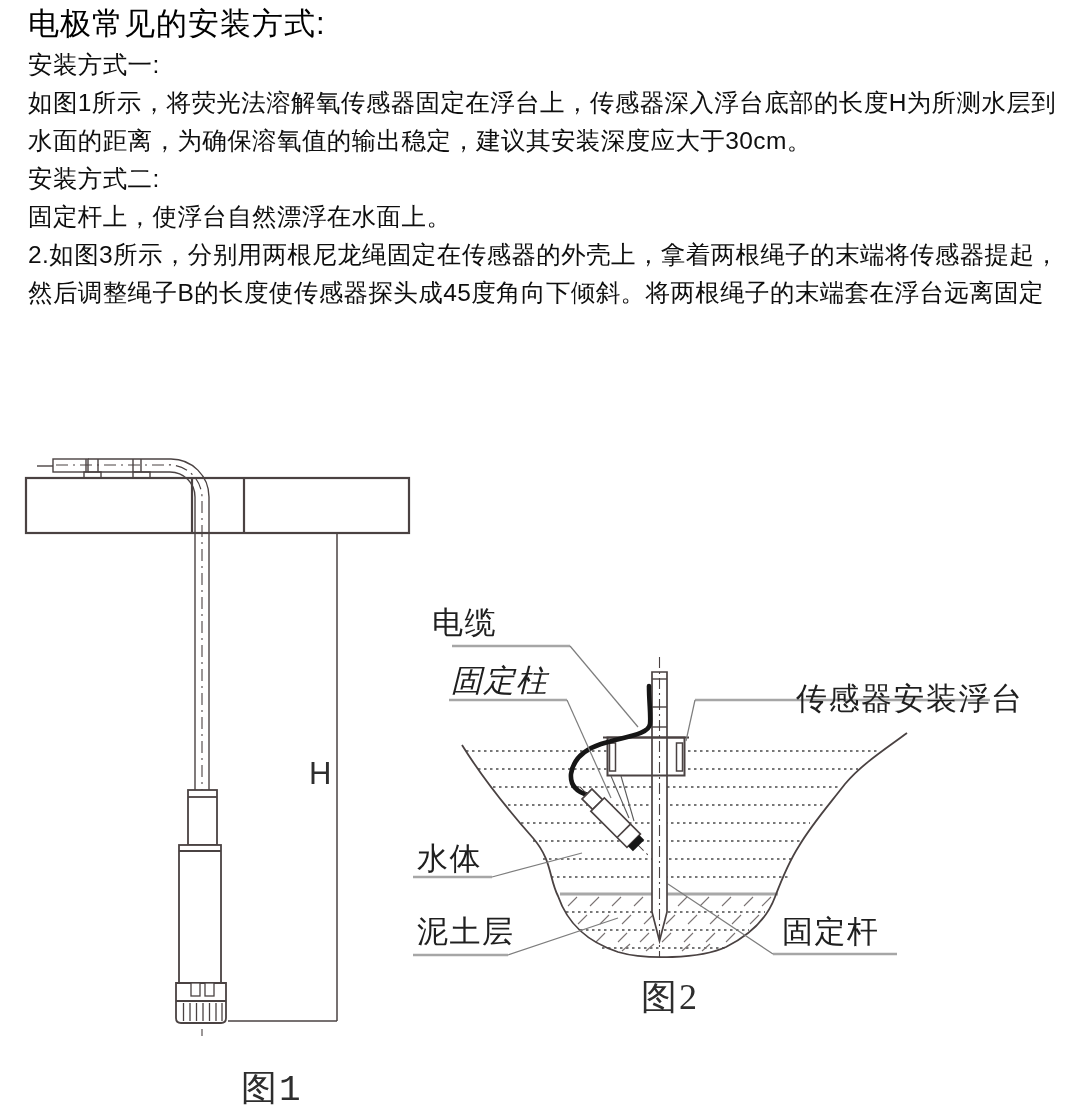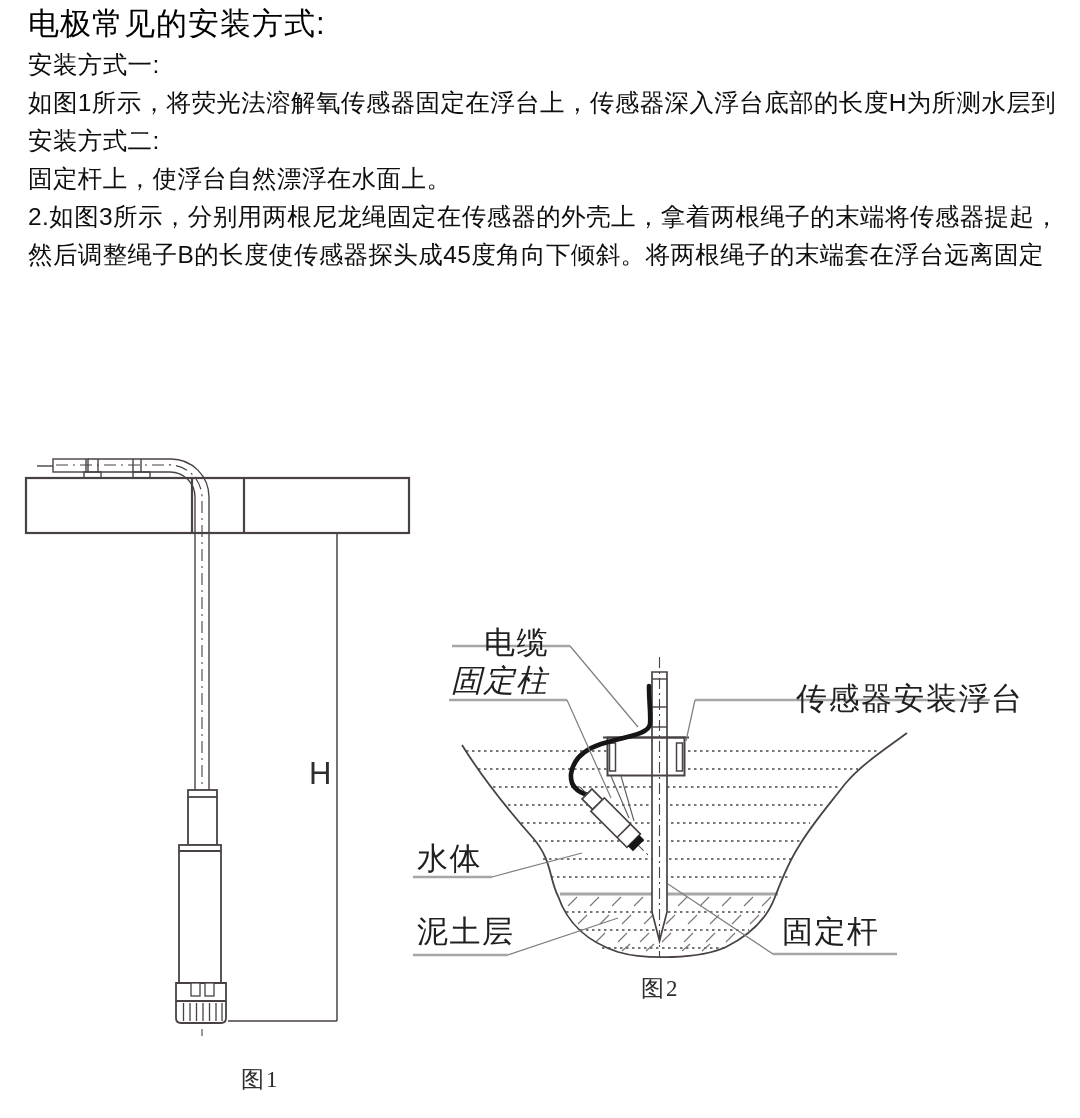--- a/index.html
+++ b/index.html
@@ -5,21 +5,21 @@
   html,body{margin:0;padding:0;}
   body{
     width:1080px;height:1118px;position:relative;background:#ffffff;
     font-family:"Liberation Sans", sans-serif;overflow:hidden;
   }
   .figure-layer{position:absolute;left:0;top:0;z-index:0;}
   .textblock{position:absolute;left:28px;top:4px;z-index:2;}
   .doc-title{font-size:31px;font-weight:400;color:#000;margin:0 0 2px 0;line-height:40px;letter-spacing:1px;}
   .tline{font-size:24.5px;line-height:38px;color:#0e0e0e;white-space:nowrap;letter-spacing:0.4px;}
   .fig-label{position:absolute;z-index:2;color:#1f1f1f;font-size:31px;letter-spacing:1.5px;white-space:nowrap;}
-  .caption{position:absolute;z-index:2;color:#2e2e2e;font-size:23px;font-family:"Liberation Serif", serif;letter-spacing:2px;white-space:nowrap;}
+  .caption{position:absolute;z-index:2;color:#2e2e2e;font-size:36px;font-family:"Liberation Serif", serif;letter-spacing:2px;white-space:nowrap;}
   .dim{position:absolute;z-index:2;color:#2e2e2e;font-size:31px;}
 </style>
 </head>
 <body>
 
 <svg class="figure-layer" width="1080" height="1118" viewBox="0 0 1080 1118">
 
   <g stroke="#4a4242" fill="none">
 
     <g stroke-width="2.2">
@@ -184,28 +184,29 @@
         <line x1="773" y1="954" x2="668" y2="884"></line>
       </g>
     </g>
   </g>
 </svg>
 
 <div class="textblock">
   <h1 class="doc-title">电极常见的安装方式:</h1>
   <div class="tline">安装方式一:</div>
   <div class="tline">如图1所示，将荧光法溶解氧传感器固定在浮台上，传感器深入浮台底部的长度H为所测水层到</div>
+  <div class="tline">水面的距离，为确保溶氧值的输出稳定，建议其安装深度应大于30cm。</div>
   <div class="tline">安装方式二:</div>
   <div class="tline">固定杆上，使浮台自然漂浮在水面上。</div>
   <div class="tline">2.如图3所示，分别用两根尼龙绳固定在传感器的外壳上，拿着两根绳子的末端将传感器提起，</div>
   <div class="tline">然后调整绳子B的长度使传感器探头成45度角向下倾斜。将两根绳子的末端套在浮台远离固定</div>
 </div>
 
 <div class="dim" style="left:309px;top:756px;">H</div>
-<div class="caption" style="left:241px;top:1064px;">图1</div>
-
-<div class="fig-label" style="left:484px;top:602px;margin-top:20px;">电缆</div>
+<div class="caption" style="left:241px;top:1064px;font-family:Liberation Mono, monospace;">图1</div>
+
+<div class="fig-label" style="left:432px;top:602px;">电缆</div>
 <div class="fig-label" style="left:451px;top:660px;font-style:italic;">固定柱</div>
 <div class="fig-label" style="left:796px;top:678px;">传感器安装浮台</div>
 <div class="fig-label" style="left:417px;top:838px;">水体</div>
 <div class="fig-label" style="left:417px;top:911px;">泥土层</div>
 <div class="fig-label" style="left:782px;top:911px;">固定杆</div>
 <div class="caption" style="left:641px;top:973px;">图2</div>
 
 </body></html>

